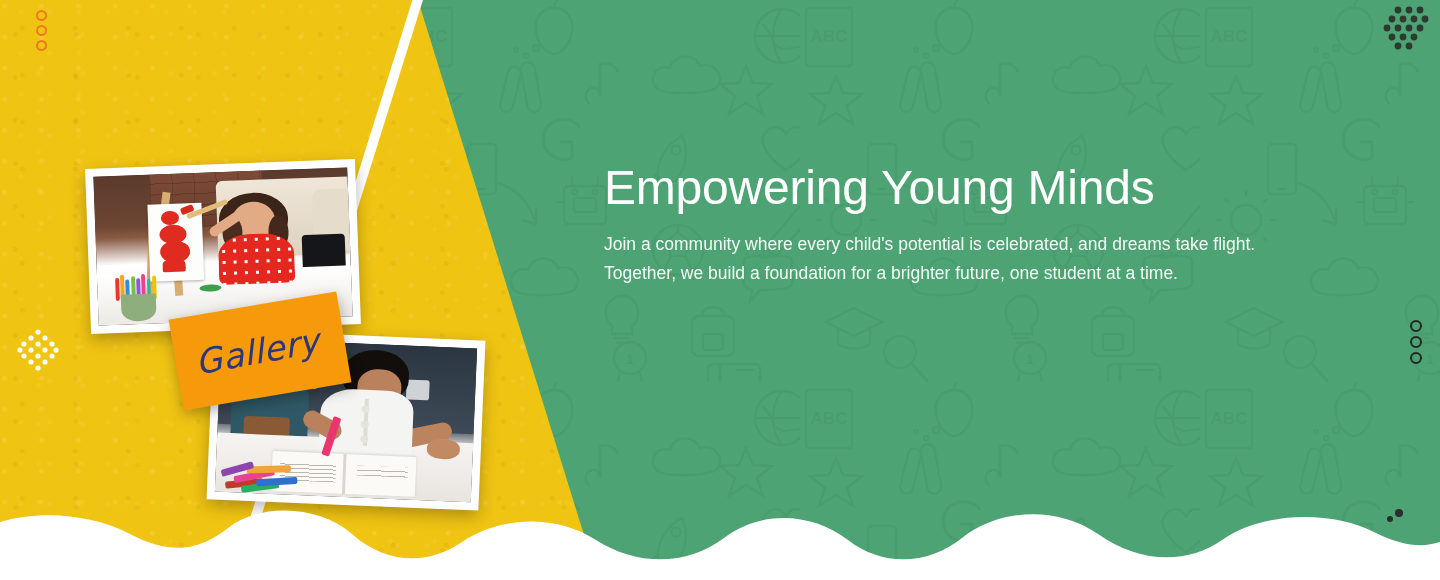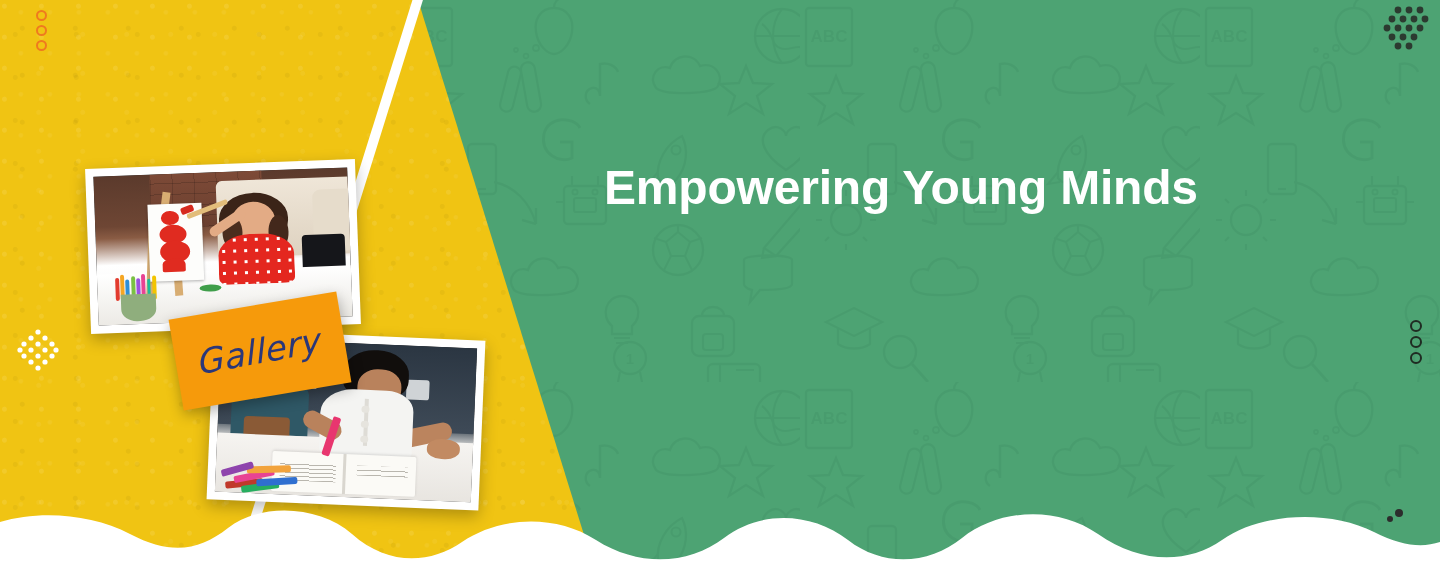--- a/index.html
+++ b/index.html
@@ -46,21 +46,21 @@
 
   
   .bottom-wave {
     position:absolute; left:0; bottom:0; width:1440px; height:92px;
   }
   .bottom-wave svg { display:block; width:1440px; height:92px; }
 
   
   .copy { position:absolute; left:604px; top:160px; width:720px; }
   .headline {
-    font-size:48px; font-weight:bold; color:#ffffff;
+    font-size:48px; font-weight:normal; color:#ffffff;
     letter-spacing:-.2px; line-height:1.15;
   }
   .subcopy {
     margin-top:15px; font-size:17.5px; line-height:1.62;
     color:#f2fbf5; max-width:712px; font-weight:400;
   }
 
   
   .collage { position:absolute; left:60px; top:150px; width:470px; height:400px; }
 
@@ -426,20 +426,21 @@
       </div>
     </div>
 
     <div id="gallery-tag">
       <span class="tag-text">Gallery</span>
     </div>
   </div>
 
   <div class="copy">
     <h1 class="headline">Empowering Young Minds</h1>
+    <p class="subcopy">Join a community where every child's potential is celebrated, and dreams take flight. Together, we build a foundation for a brighter future, one student at a time.</p>
   </div>
 
   <div class="deco" id="deco-rings-tl">
     <span></span>
       <span></span>
       <span></span>
   </div>
 
   <div class="deco" id="deco-diamond-left">
     <svg viewBox="0 0 44 44" width="44" height="44" aria-hidden="true">

